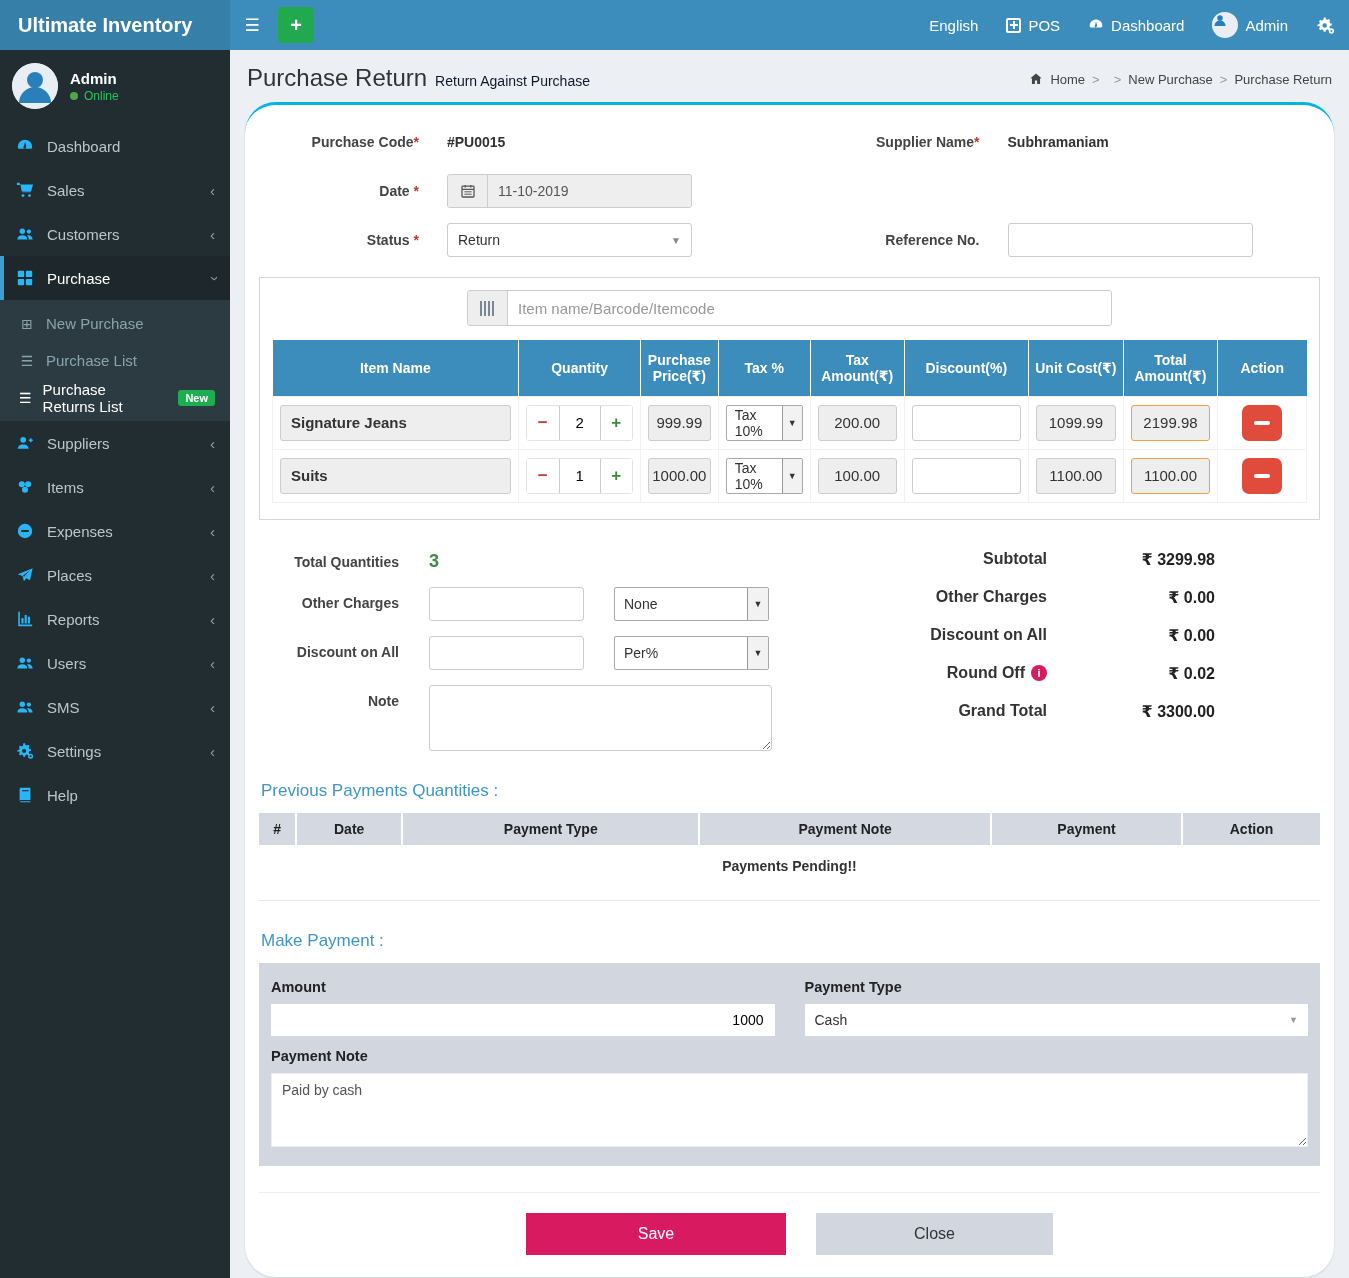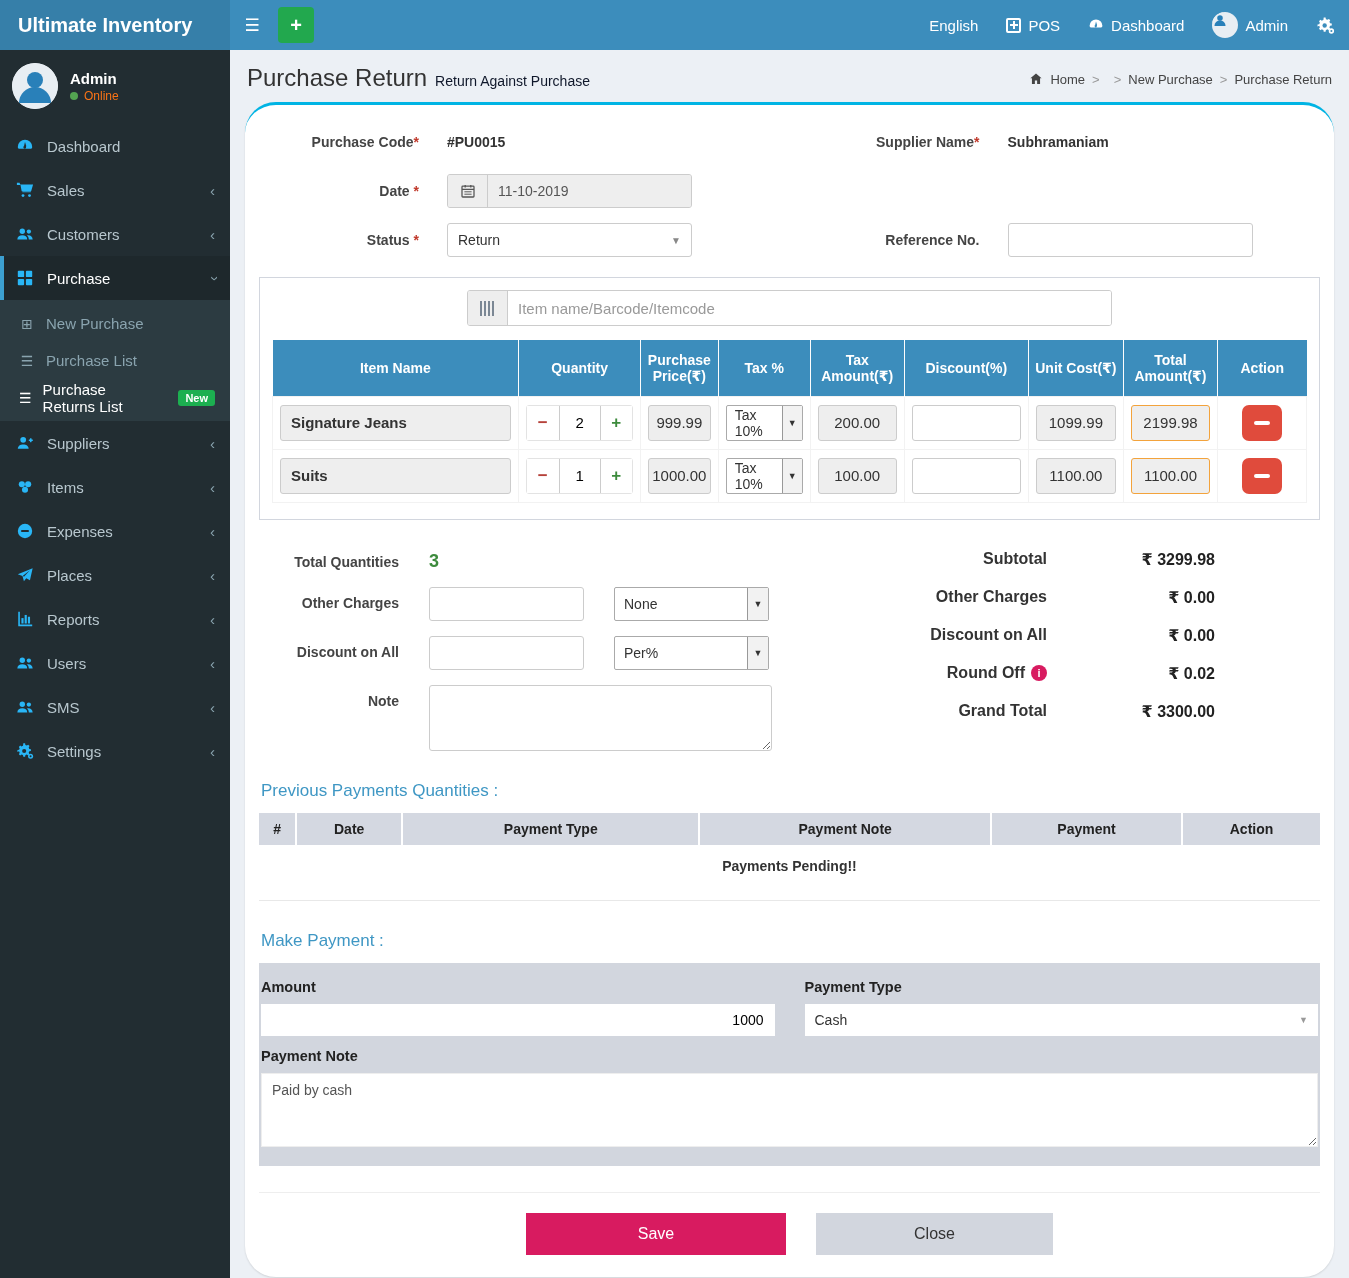--- a/index.html
+++ b/index.html
@@ -6,21 +6,21 @@
   body { font-family:"Liberation Sans","DejaVu Sans",sans-serif; font-size:14px; color:#333; }
   .app { width:1349px; height:1278px; display:flex; background:#ecf0f5; overflow:hidden; }
 
   
   .sidebar { width:230px; flex:none; background:#222d32; display:flex; flex-direction:column; }
   .brand { height:50px; background:#367fa9; color:#fff; font-size:20px; font-weight:bold;
            display:flex; align-items:center; padding-left:18px; flex:none; }
   .user-panel { display:flex; gap:12px; padding:13px 12px 15px; align-items:center; }
   .user-avatar { width:46px; height:46px; border-radius:50%; overflow:hidden; background:#e8eef3; flex:none; }
   .user-name { color:#fff; font-weight:bold; font-size:15px; }
-  .user-status { color:#f97316; font-size:12px; display:flex; align-items:center; gap:6px; margin-top:2px; }
+  .user-status { color:#22c55e; font-size:12px; display:flex; align-items:center; gap:6px; margin-top:2px; }
   .dot { width:8px; height:8px; border-radius:50%; background:#53a451; display:inline-block; }
   .menu { flex:1; }
   .menu-item { height:44px; display:flex; align-items:center; padding:0 15px; color:#b8c7ce;
                font-size:15px; gap:12px; cursor:pointer; }
   .menu-item .mi { width:20px; height:20px; color:#29b6f6; flex:none; display:flex; align-items:center; justify-content:center; }
   .menu-item .mi svg { width:18px; height:18px; }
   .menu-item .chev { margin-left:auto; color:#8aa4af; font-size:15px; }
   .menu-item.active { background:#1e282c; border-left:4px solid #3c9fd0; padding-left:11px; color:#fff; }
   .menu-item.active .chev { transform:rotate(-90deg); display:inline-block; }
   .submenu { background:#2c3b41; padding:5px 0; }
@@ -134,21 +134,21 @@
                margin-left:6px; font-style:normal; }
 
   
   .section-heading { color:#3f97c4; font-size:17px; font-weight:400; margin:30px 2px 12px; }
   .pay-table { width:100%; border-collapse:collapse; }
   .pay-table th { background:#d4d8e1; font-weight:bold; color:#222; padding:8px 6px; font-size:14px;
                   border-left:2px solid #fff; }
   .pay-table th:first-child { border-left:none; }
   .pay-empty td { text-align:center; font-weight:bold; padding:13px 0 26px; border-bottom:1px solid #e8e8e8; background:#fff; }
 
-  .payment-card { background:#d2d6de; padding:12px 2px 16px; }
+  .payment-card { background:#d2d6de; padding:12px 12px 16px; }
   .pc-grid { display:grid; grid-template-columns:1fr 1fr; column-gap:30px; }
   .pc-label { font-weight:bold; color:#222; margin:4px 0 9px; font-size:14.5px; }
   .pc-input { width:100%; height:32px; border:1px solid #fff; background:#fff; padding:0 10px;
               text-align:right; font-size:14px; font-family:inherit; }
   .pc-select { height:32px; background:#fff; display:flex; align-items:center; padding:0 10px;
                justify-content:space-between; cursor:pointer; }
   .pc-select .caret { color:#999; font-size:9px; }
   .pc-textarea { width:100%; height:74px; border:1px solid #eee; background:#fff; padding:8px 10px;
                  font-size:14px; color:#555; font-family:inherit; }
 
@@ -323,20 +323,29 @@
         <span class="mi">
             <svg viewBox="0 0 20 20" fill="currentColor">
               <path d="M8.1 1.5h2l.3 1.8a6 6 0 0 1 1.6.7l1.6-.9 1.4 1.4-.9 1.6c.3.5.5 1 .7 1.6l1.8.3v2l-1.8.3a6 6 0 0 1-.7 1.6l.9 1.6-1.4 1.4-1.6-.9a6 6 0 0 1-1.6.7l-.3 1.8h-2l-.3-1.8a6 6 0 0 1-1.6-.7l-1.6.9-1.4-1.4.9-1.6a6 6 0 0 1-.7-1.6L1.6 11V9l1.8-.3c.2-.6.4-1.1.7-1.6l-.9-1.6L4.6 4l1.6.9a6 6 0 0 1 1.6-.7z"></path>
               <circle cx="9.1" cy="10" r="2.3" fill="#222d32"></circle>
               <circle cx="16.2" cy="15.8" r="2.8"></circle>
               <circle cx="16.2" cy="15.8" r="1.1" fill="#222d32"></circle>
             </svg>
           </span>
         <span>Settings</span>
         <span class="chev">‹</span>
+      </div>
+      <div class="menu-item">
+        <span class="mi">
+            <svg viewBox="0 0 20 20" fill="currentColor">
+              <path d="M5 2h11v13.5H5.5A1.5 1.5 0 0 0 4 17V3.5A1.5 1.5 0 0 1 5.5 2zM5 17h11v1H5.5c-.6 0-1-.4-1-.9z"></path>
+              <rect x="7" y="4.5" width="7" height="1.4" fill="#222d32"></rect>
+            </svg>
+          </span>
+        <span>Help</span>
       </div>
     </nav>
   </aside>
 
   <div class="main">
     <header class="navbar">
       <span class="hamburger">☰</span>
       <button class="add-btn">+</button>
       <div class="nav-right">
         <span class="nav-link">English</span>

